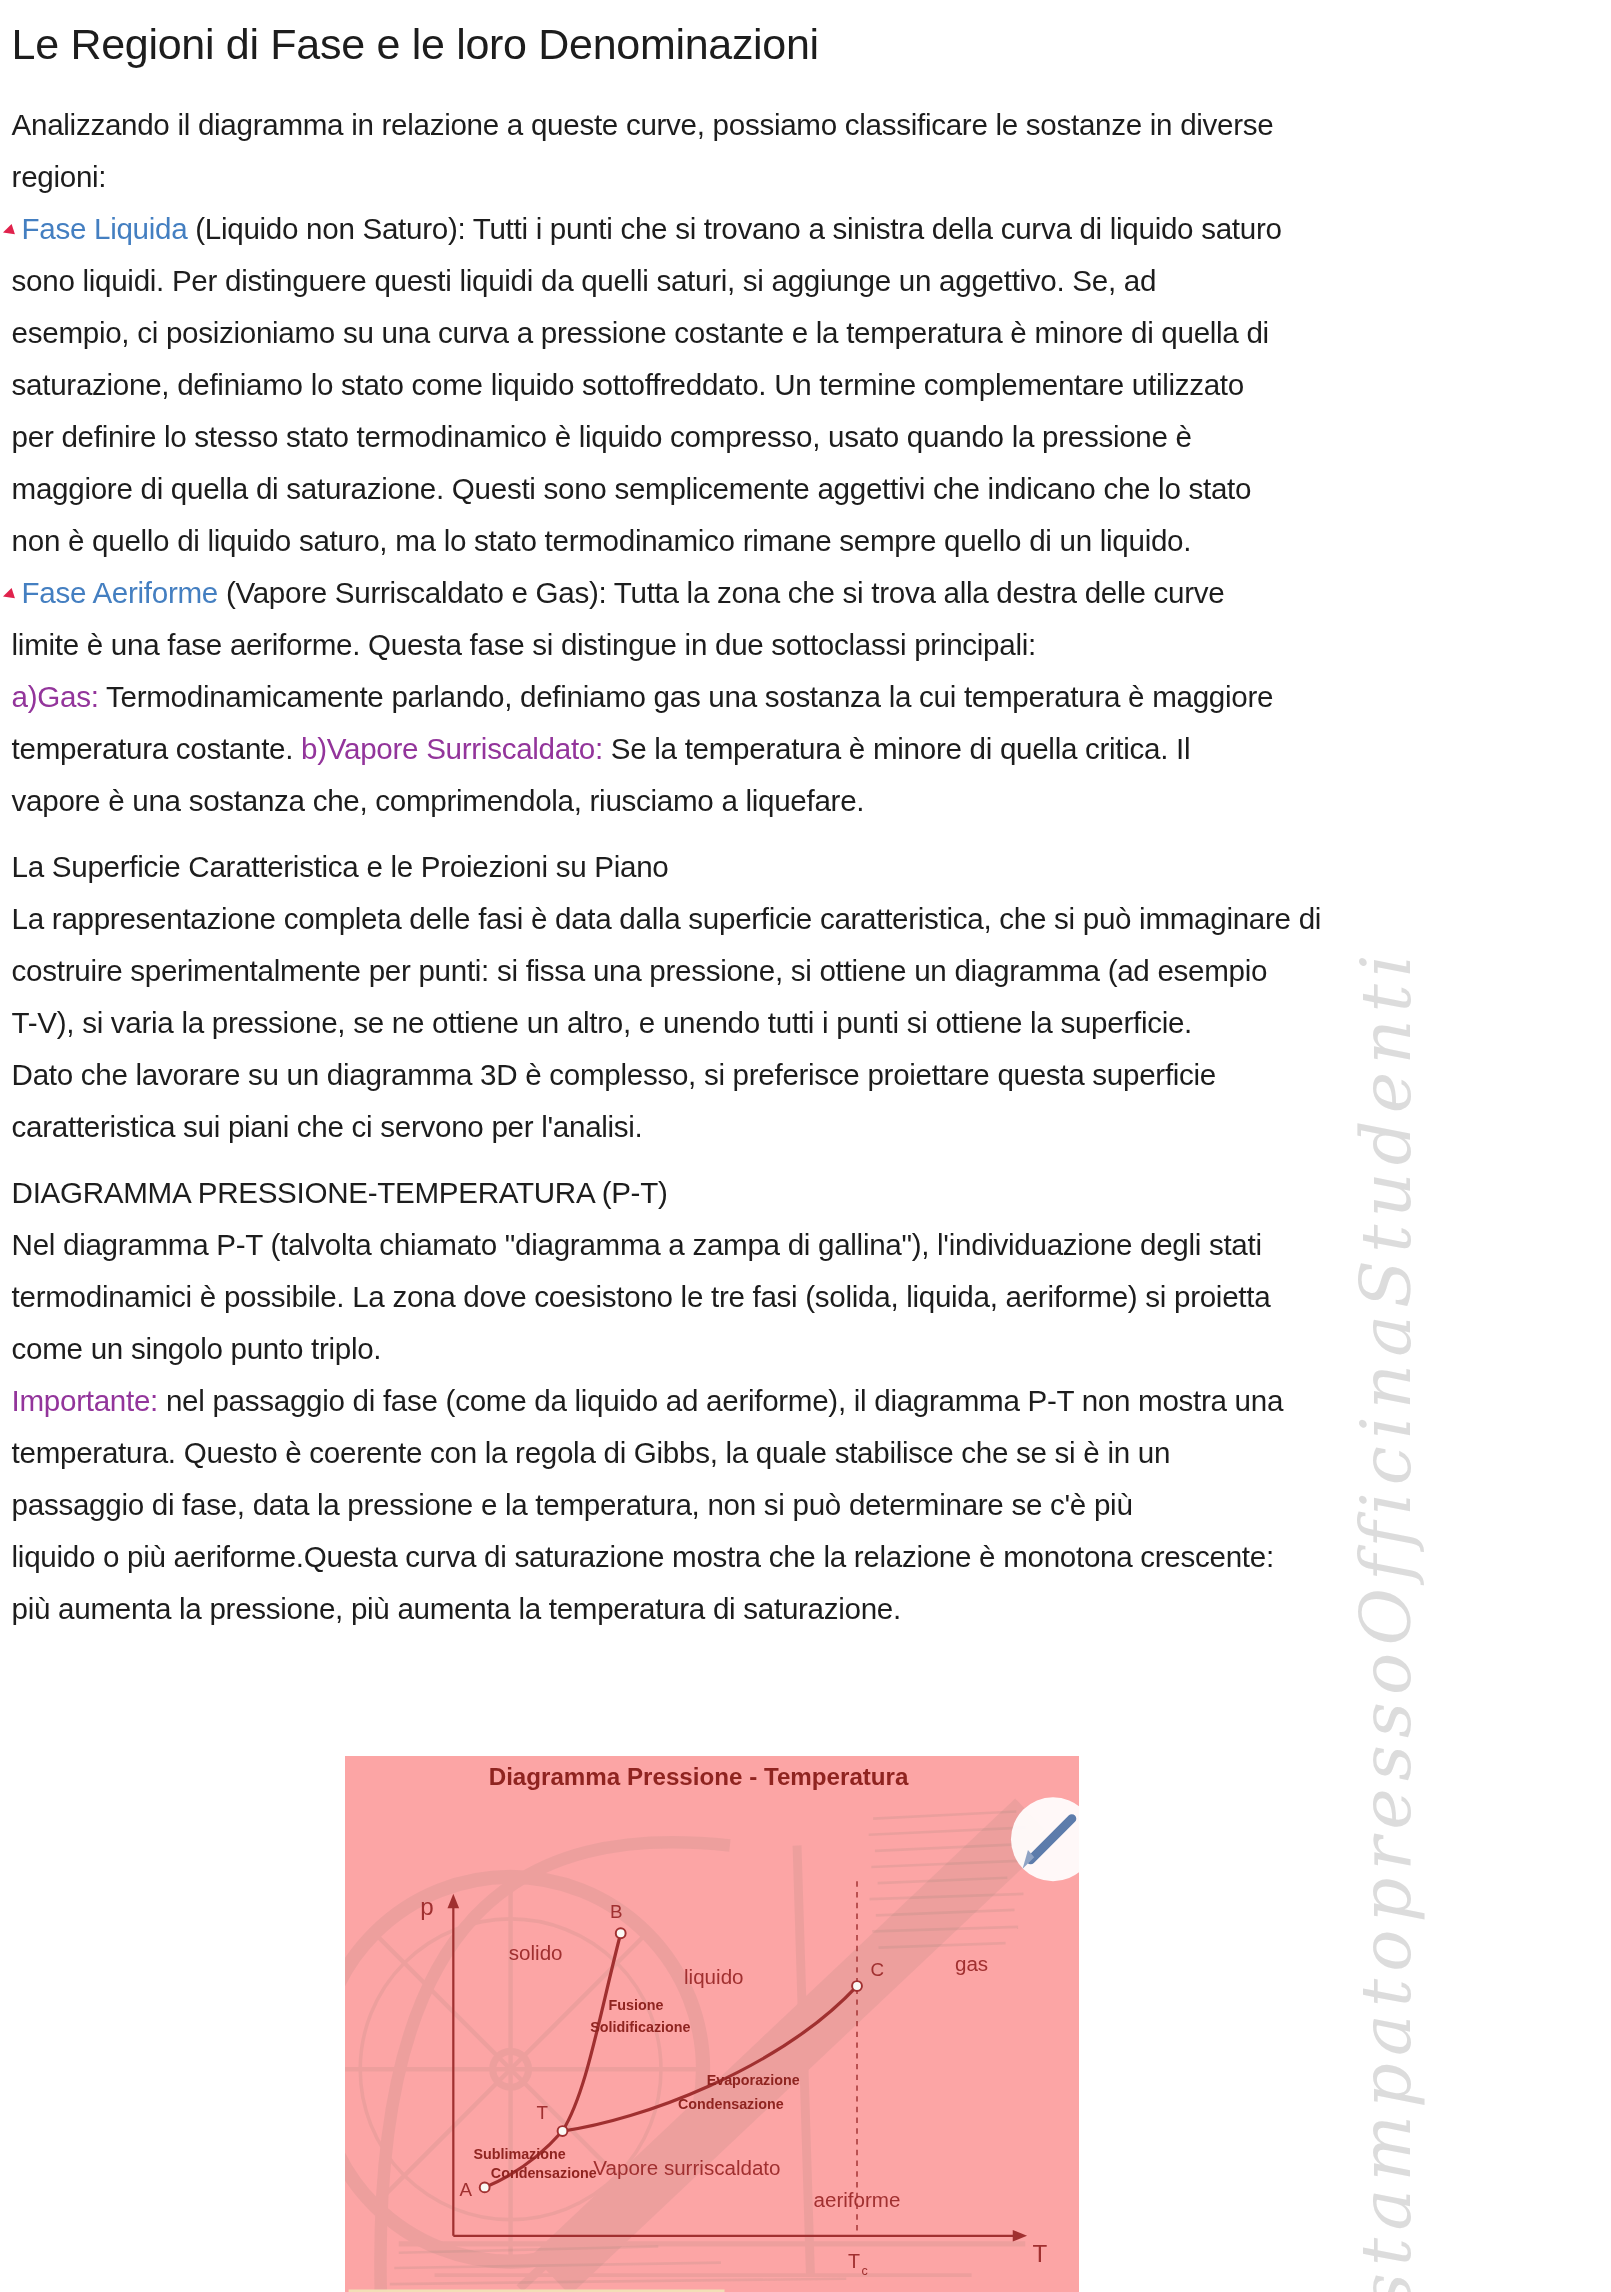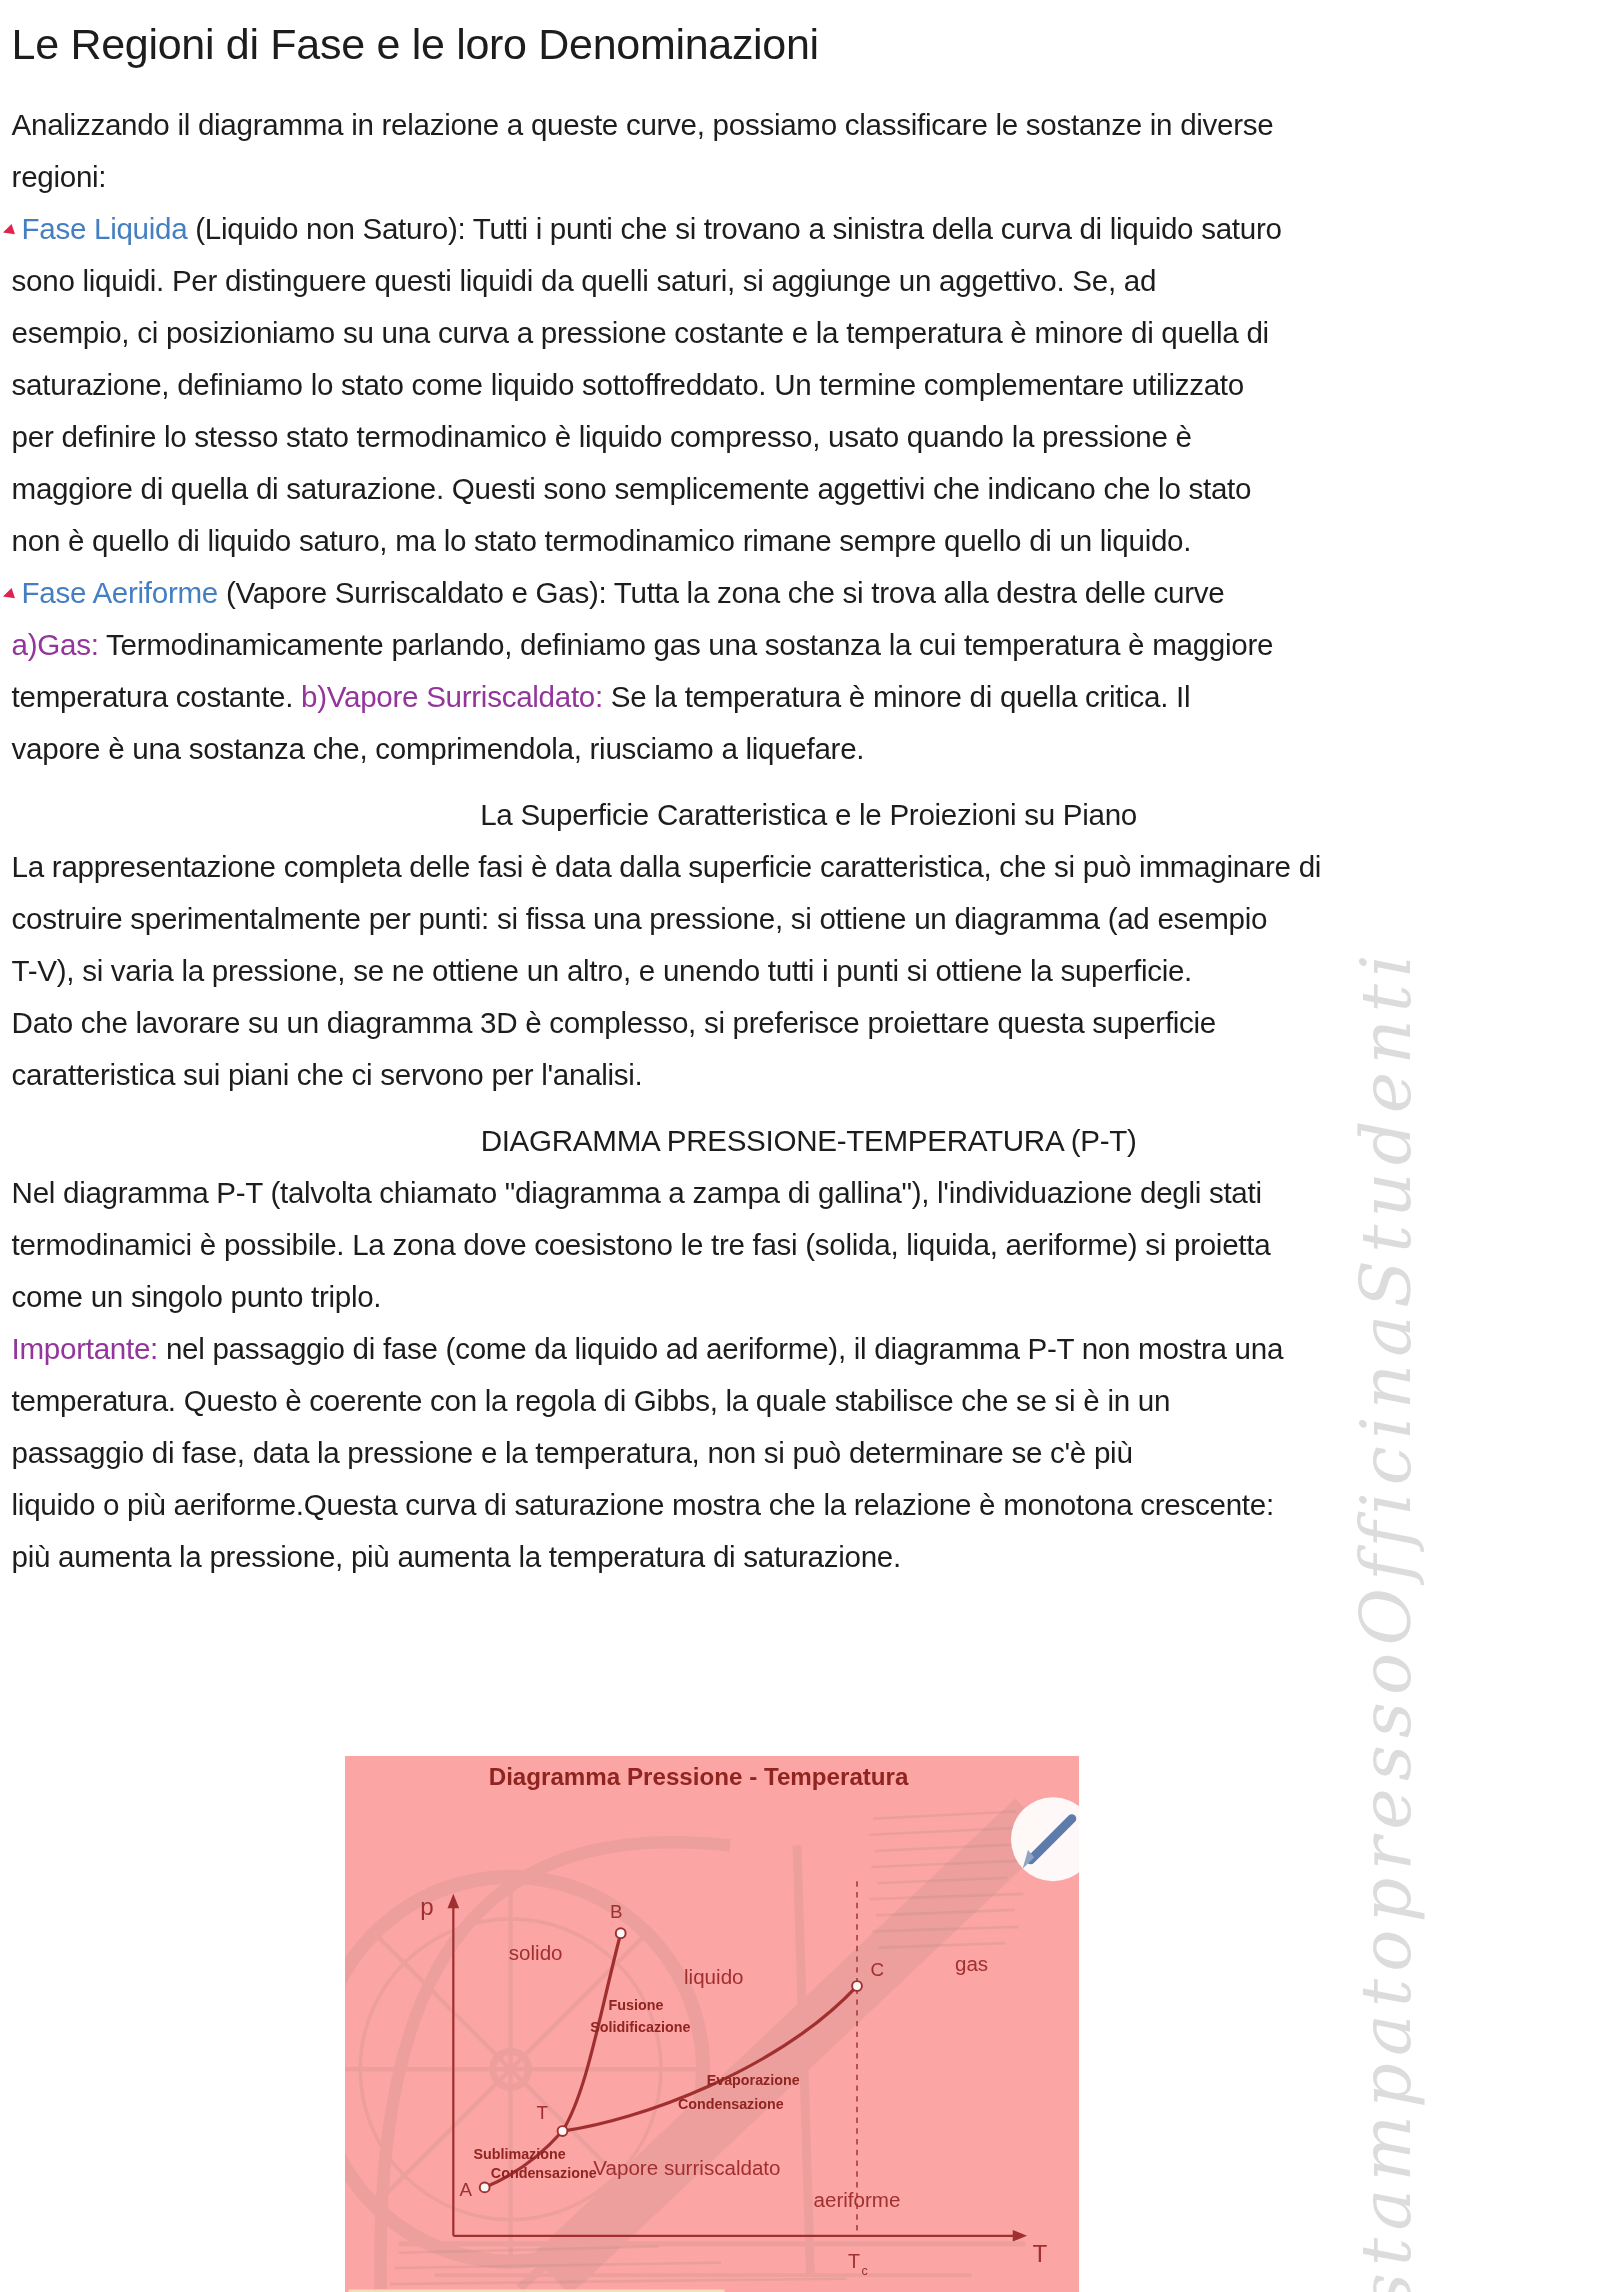--- a/index.html
+++ b/index.html
@@ -10,21 +10,21 @@
     color:var(--text,#1d1d1d);
   }
   .text-col{
     position:absolute;left:11.6px;top:12.5px;width:1594px;
     font-size:29.6px;letter-spacing:-0.3px;
   }
   .doc-title{
     font-size:43px;line-height:63px;margin-bottom:23px;white-space:nowrap;
   }
   .ln{height:52px;line-height:52px;white-space:nowrap;}
-  .gap{margin-top:14.3px;text-align:center;}
+  .gap{margin-top:14.3px;}
   .blue{color:var(--blue,#447fc1);}
   .purple{color:var(--purple,#93359b);}
   .bullet{
     display:inline-block;width:21.5px;margin-left:-11.6px;
     color:var(--bullet,#e0224c);font-size:18px;
     transform:rotate(-18deg) translateY(-3.6px);
   }
   .diagram{
     position:absolute;left:345px;top:1756px;width:734px;height:546px;
     overflow:hidden;background:#fca5a5;
@@ -51,20 +51,21 @@
 
   <div class="ln">sono liquidi. Per distinguere questi liquidi da quelli saturi, si aggiunge un aggettivo. Se, ad</div>
   <div class="ln">esempio, ci posizioniamo su una curva a pressione costante e la temperatura è minore di quella di</div>
   <div class="ln">saturazione, definiamo lo stato come liquido sottoffreddato. Un termine complementare utilizzato</div>
   <div class="ln">per definire lo stesso stato termodinamico è liquido compresso, usato quando la pressione è</div>
   <div class="ln">maggiore di quella di saturazione. Questi sono semplicemente aggettivi che indicano che lo stato</div>
   <div class="ln">non è quello di liquido saturo, ma lo stato termodinamico rimane sempre quello di un liquido.</div>
 
   <div class="ln"><span class="bullet">◄</span><span class="blue">Fase Aeriforme</span><span> (Vapore Surriscaldato e Gas): Tutta la zona che si trova alla destra delle curve</span></div>
 
+  <div class="ln">limite è una fase aeriforme. Questa fase si distingue in due sottoclassi principali:</div>
 
   <div class="ln"><span class="purple">a)Gas:</span><span> Termodinamicamente parlando, definiamo gas una sostanza la cui temperatura è maggiore</span></div>
 
 
   <div class="ln"><span>temperatura costante. </span><span class="purple">b)Vapore Surriscaldato:</span><span> Se la temperatura è minore di quella critica. Il</span></div>
 
   <div class="ln">vapore è una sostanza che, comprimendola, riusciamo a liquefare.</div>
 
   <div class="ln gap">La Superficie Caratteristica e le Proiezioni su Piano</div>
 

